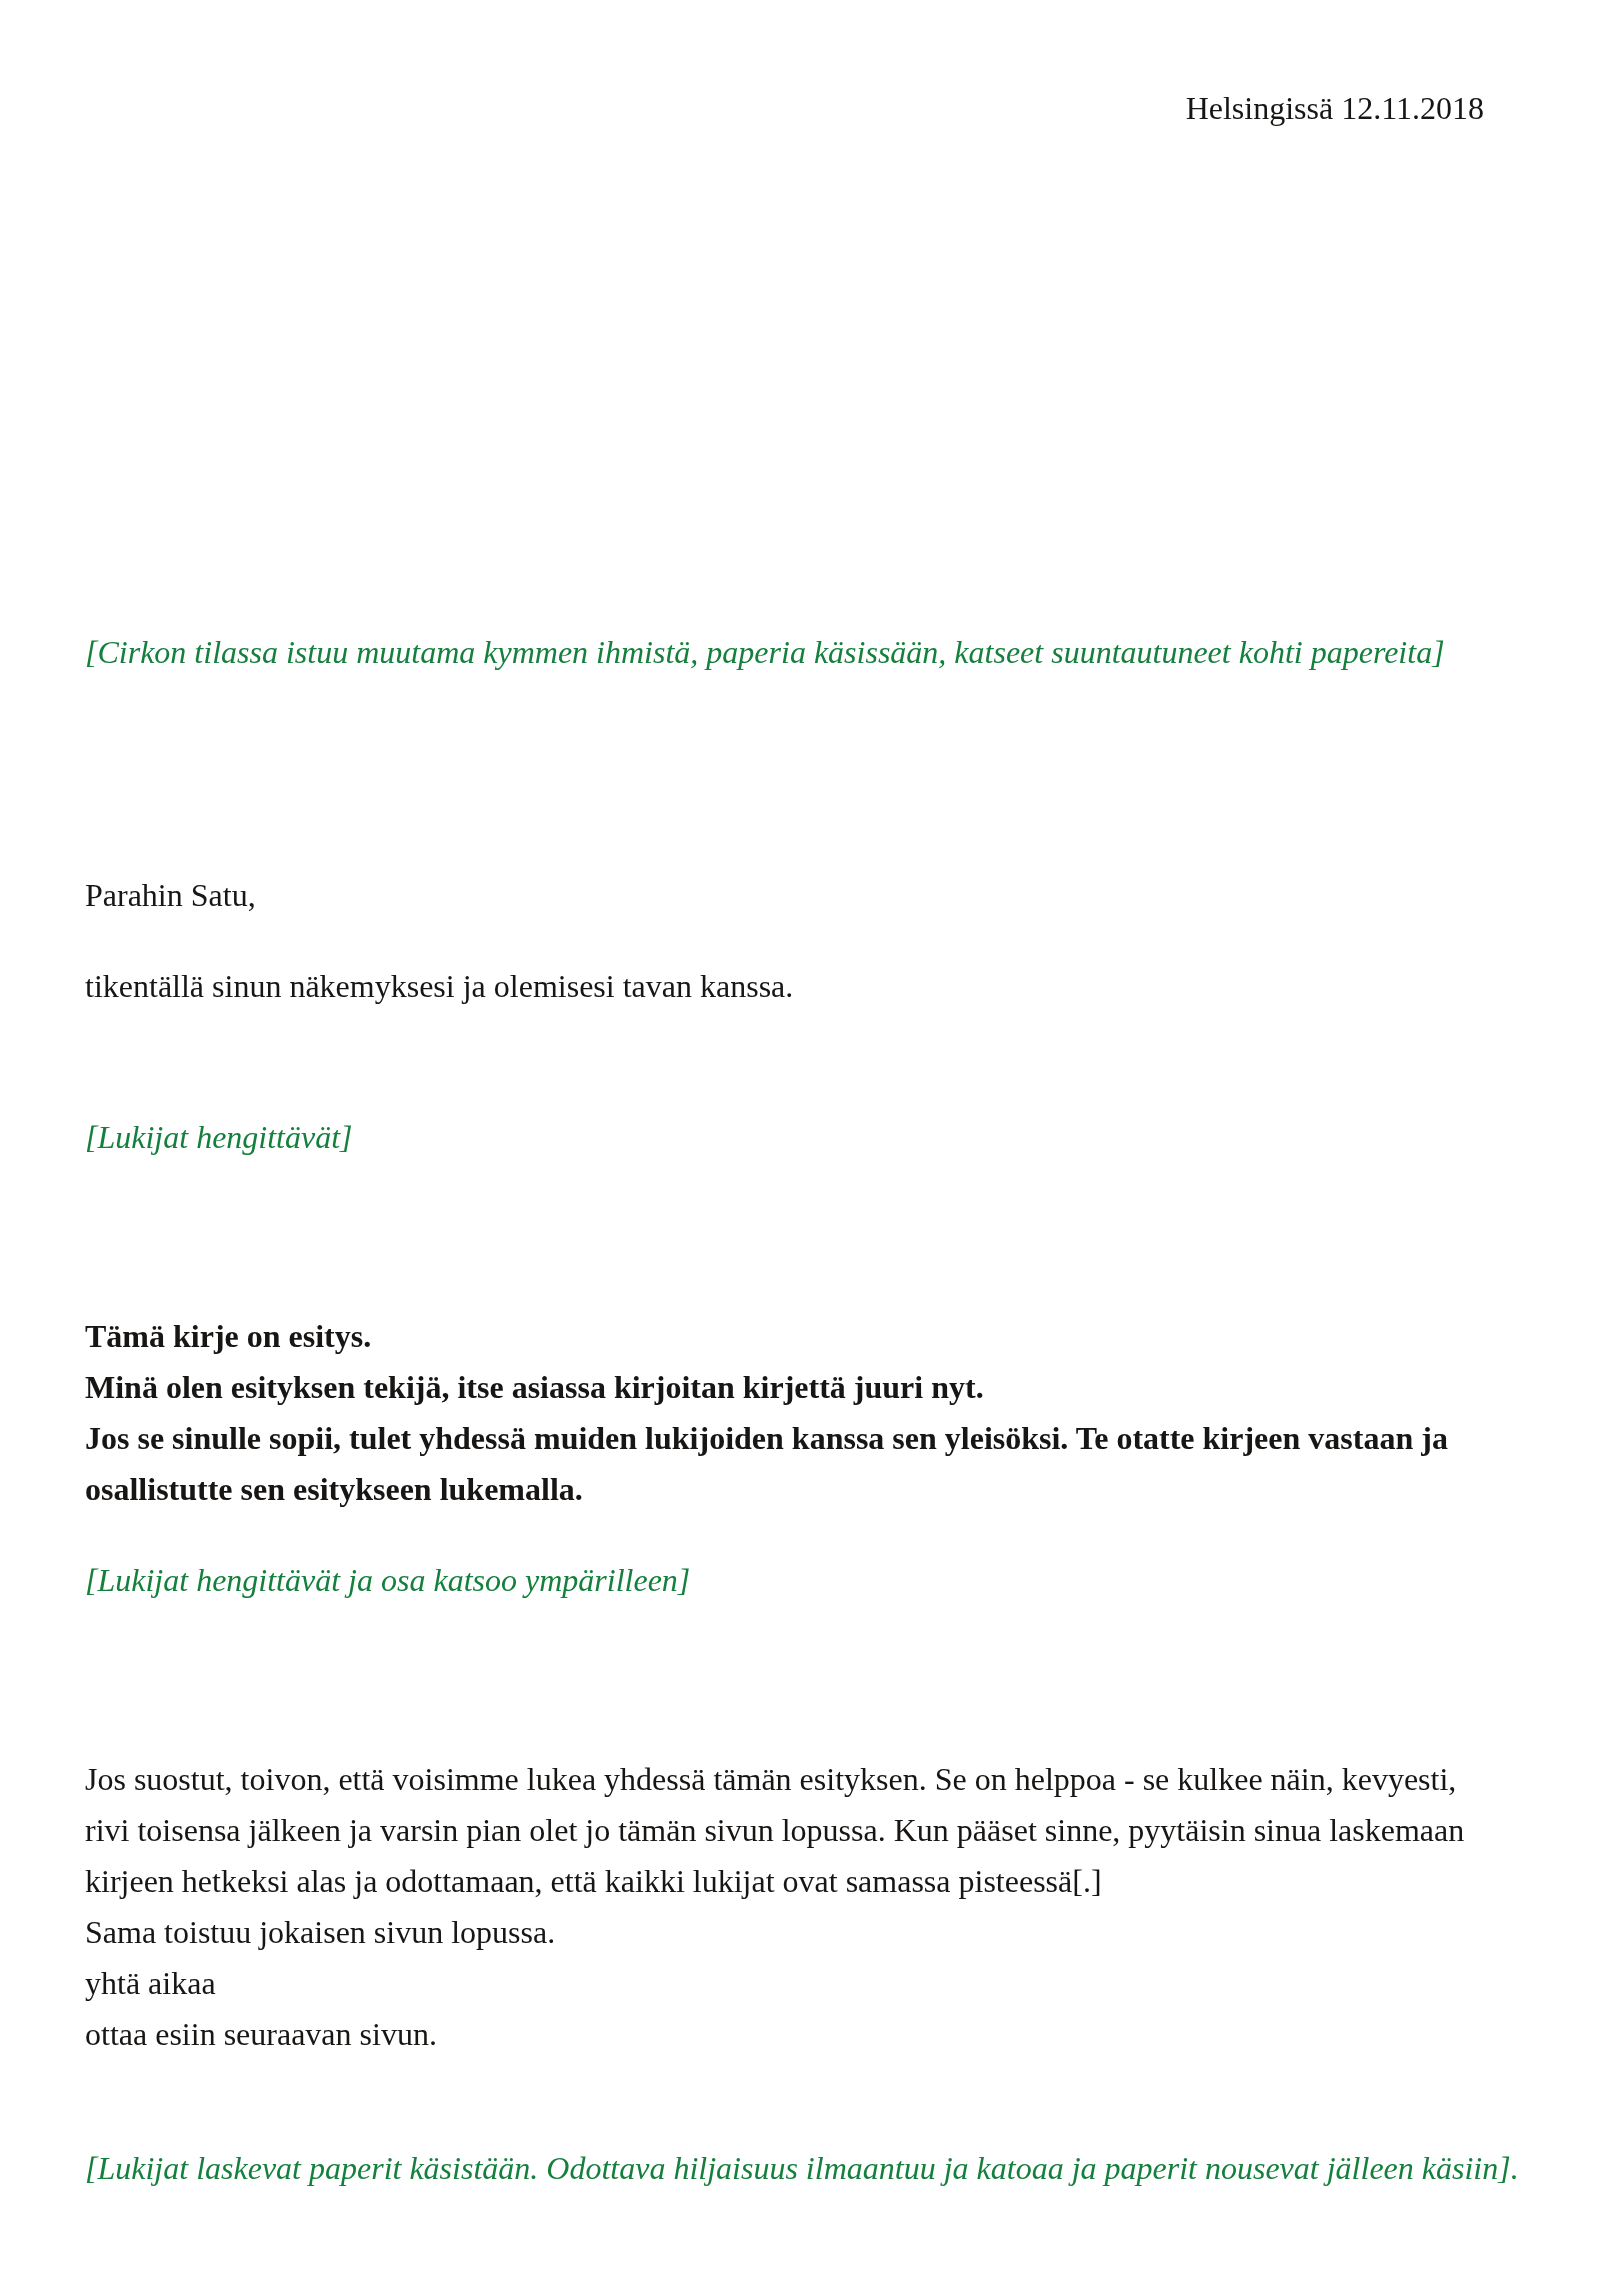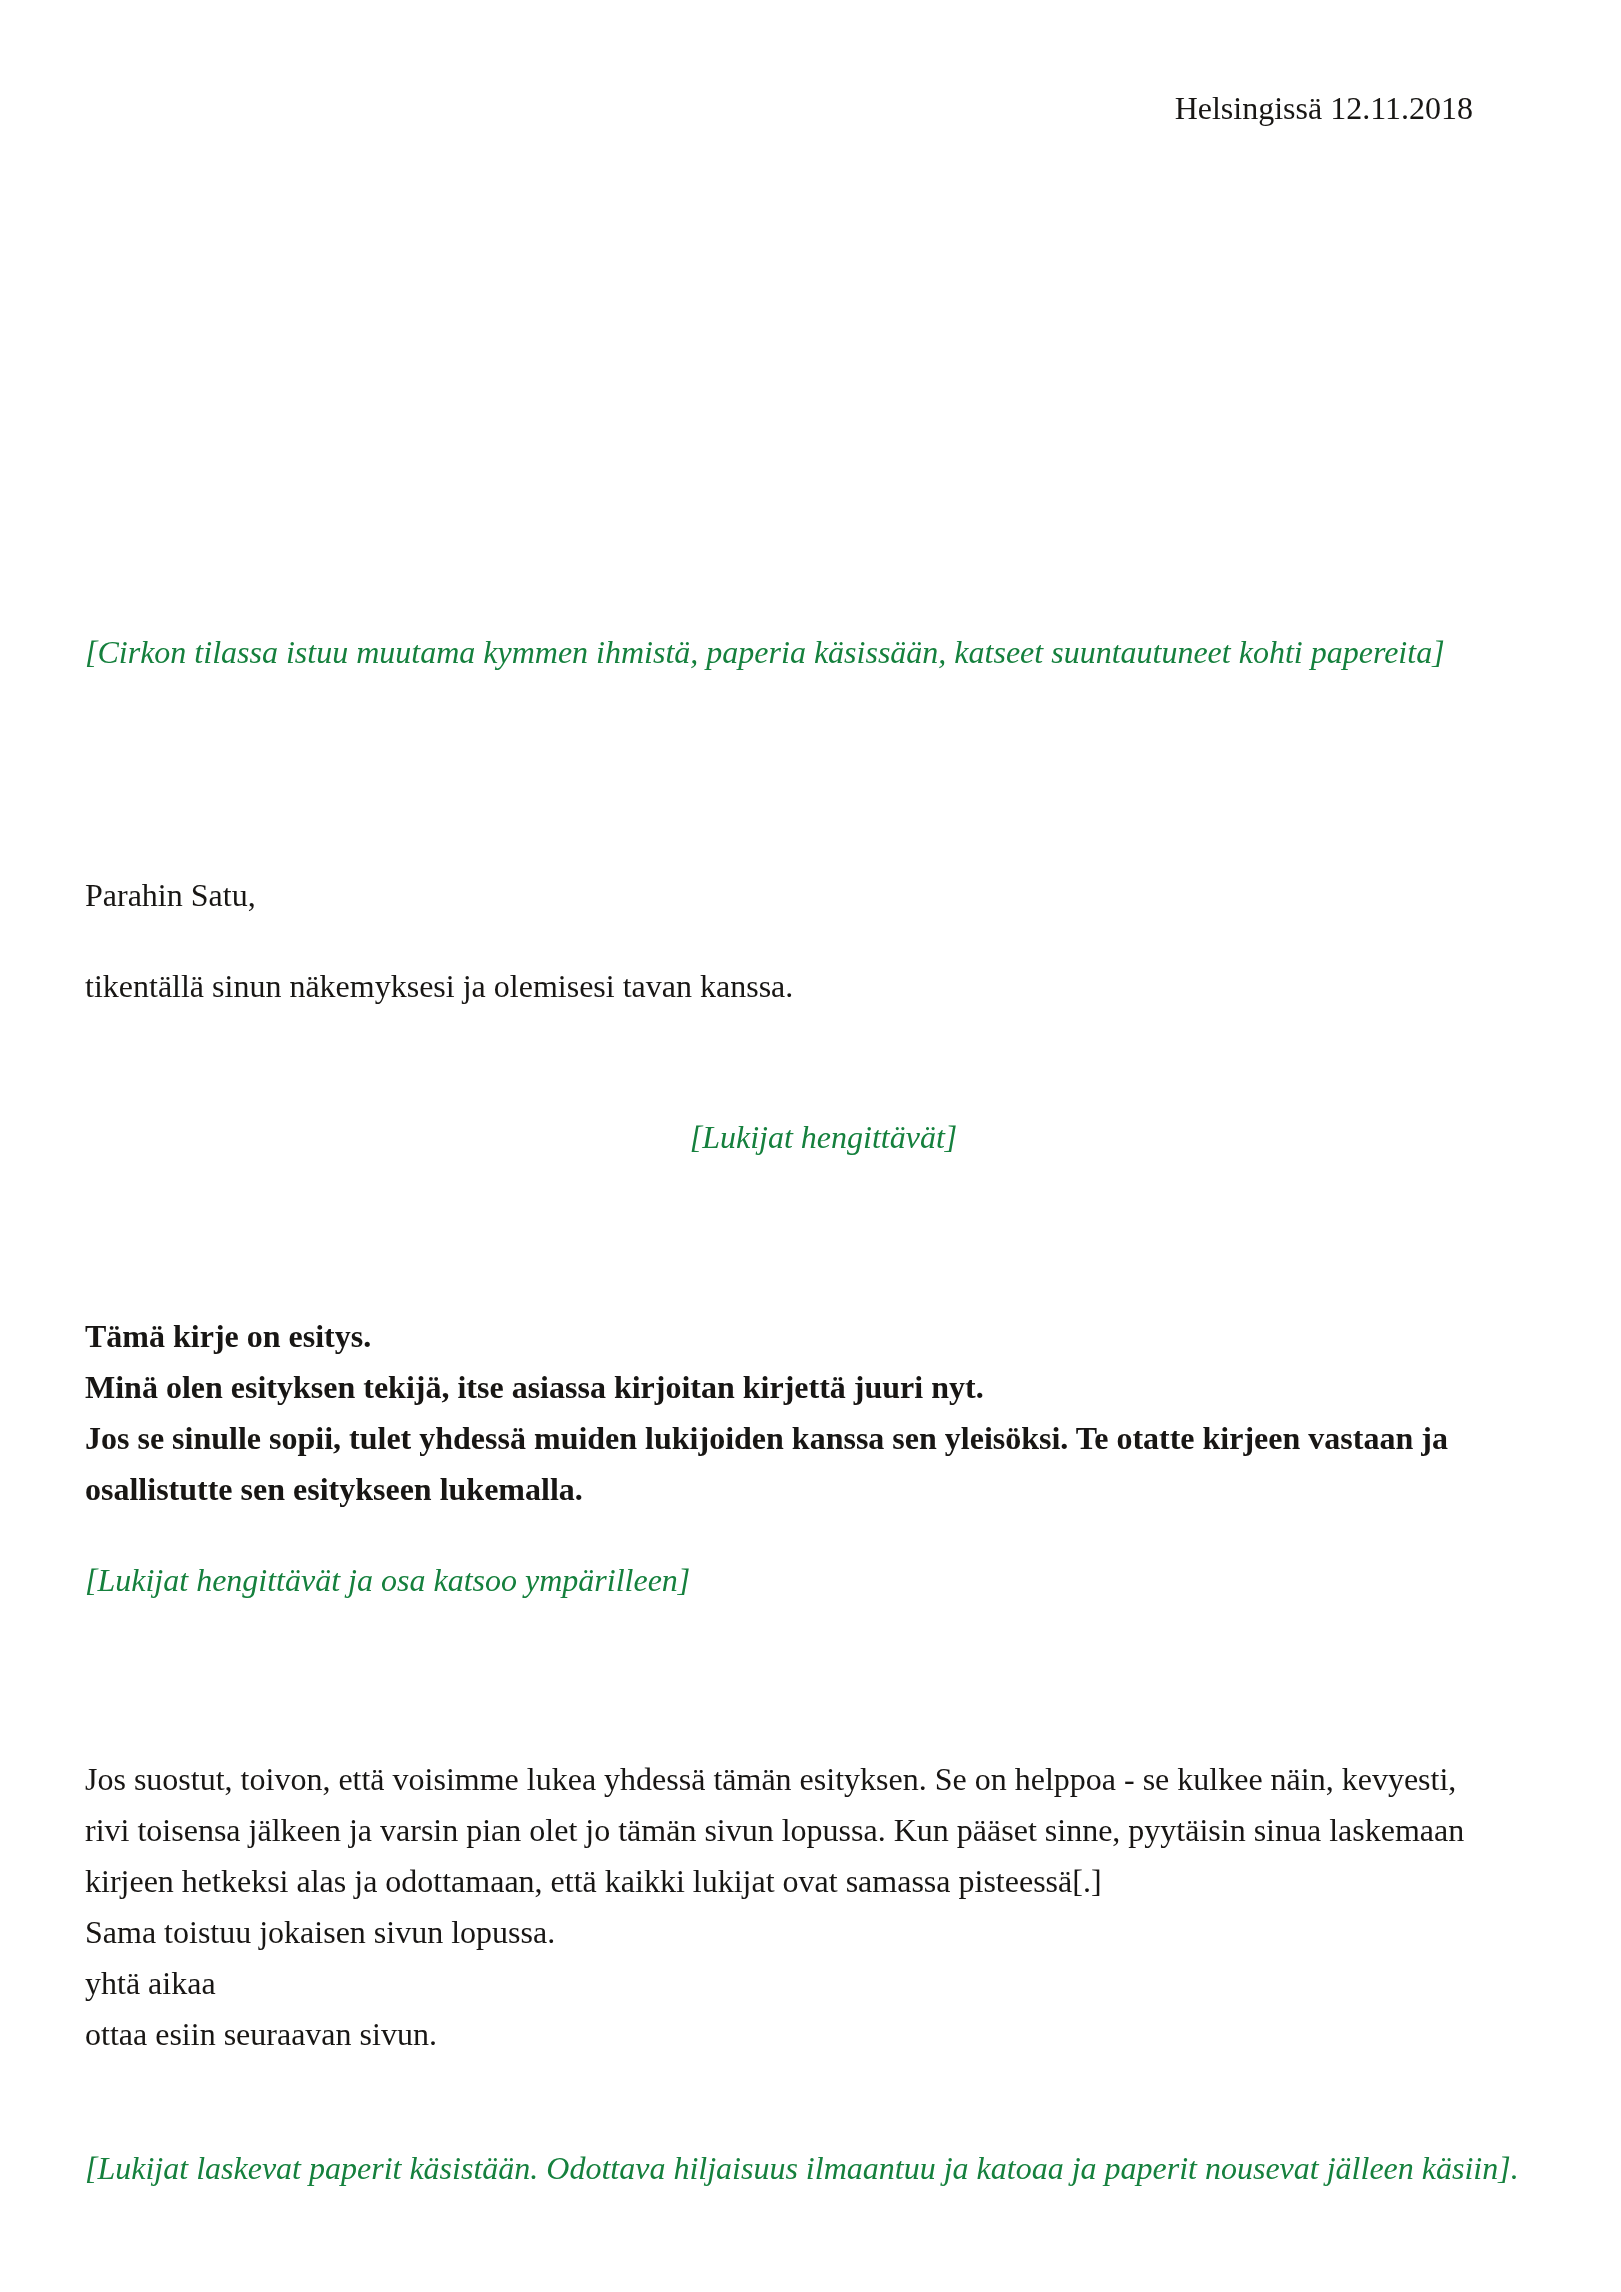--- a/index.html
+++ b/index.html
@@ -14,34 +14,34 @@
     background: #ffffff;
     overflow: hidden;
     font-family: "Liberation Serif", "DejaVu Serif", serif;
     color: #181614;
     font-size: 32px;
     line-height: 51px;
   }
   .dateline {
     position: absolute;
     top: 83px;
-    right: 148px;
+    right: 137px;
     white-space: nowrap;
     text-align: right;
   }
   .stage-direction {
     position: absolute;
     left: 85px;
     right: 59px;
     color: #15803d;
     font-style: italic;
     white-space: nowrap;
   }
   .sd1 { top: 627px; }
-  .sd2 { top: 1112px; text-align: center; }
+  .sd2 { top: 1112px; }
   .sd3 { top: 1555px; }
   .sd4 { top: 2143px; }
   .salutation {
     position: absolute;
     left: 85px;
     top: 870px;
     white-space: nowrap;
   }
   .para {
     position: absolute;

